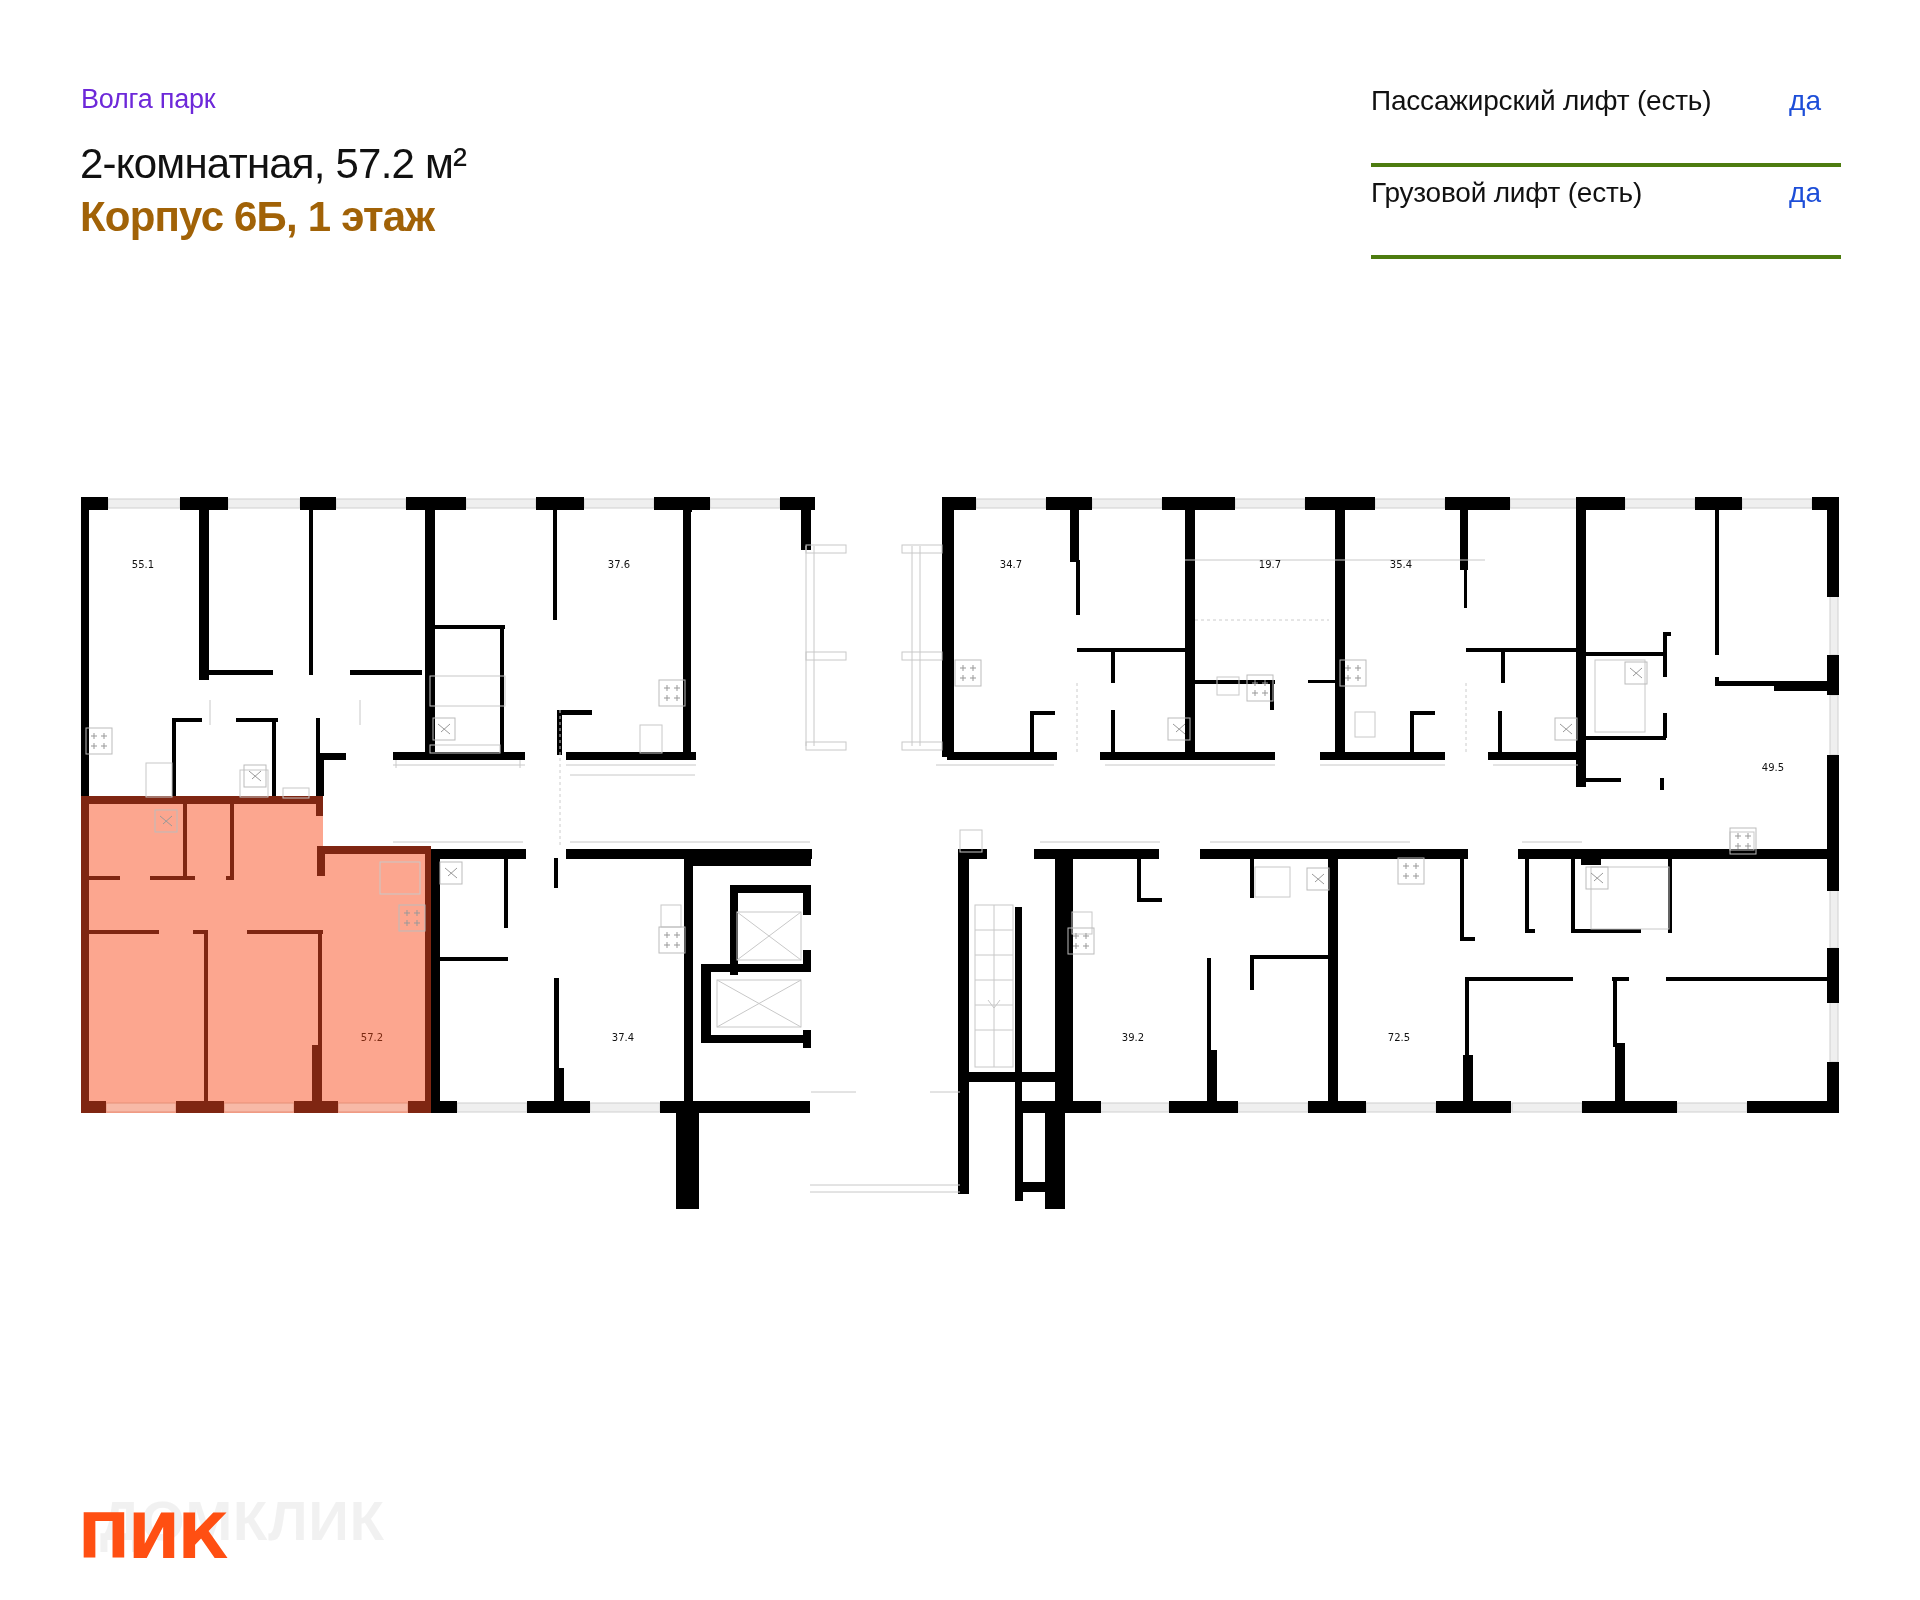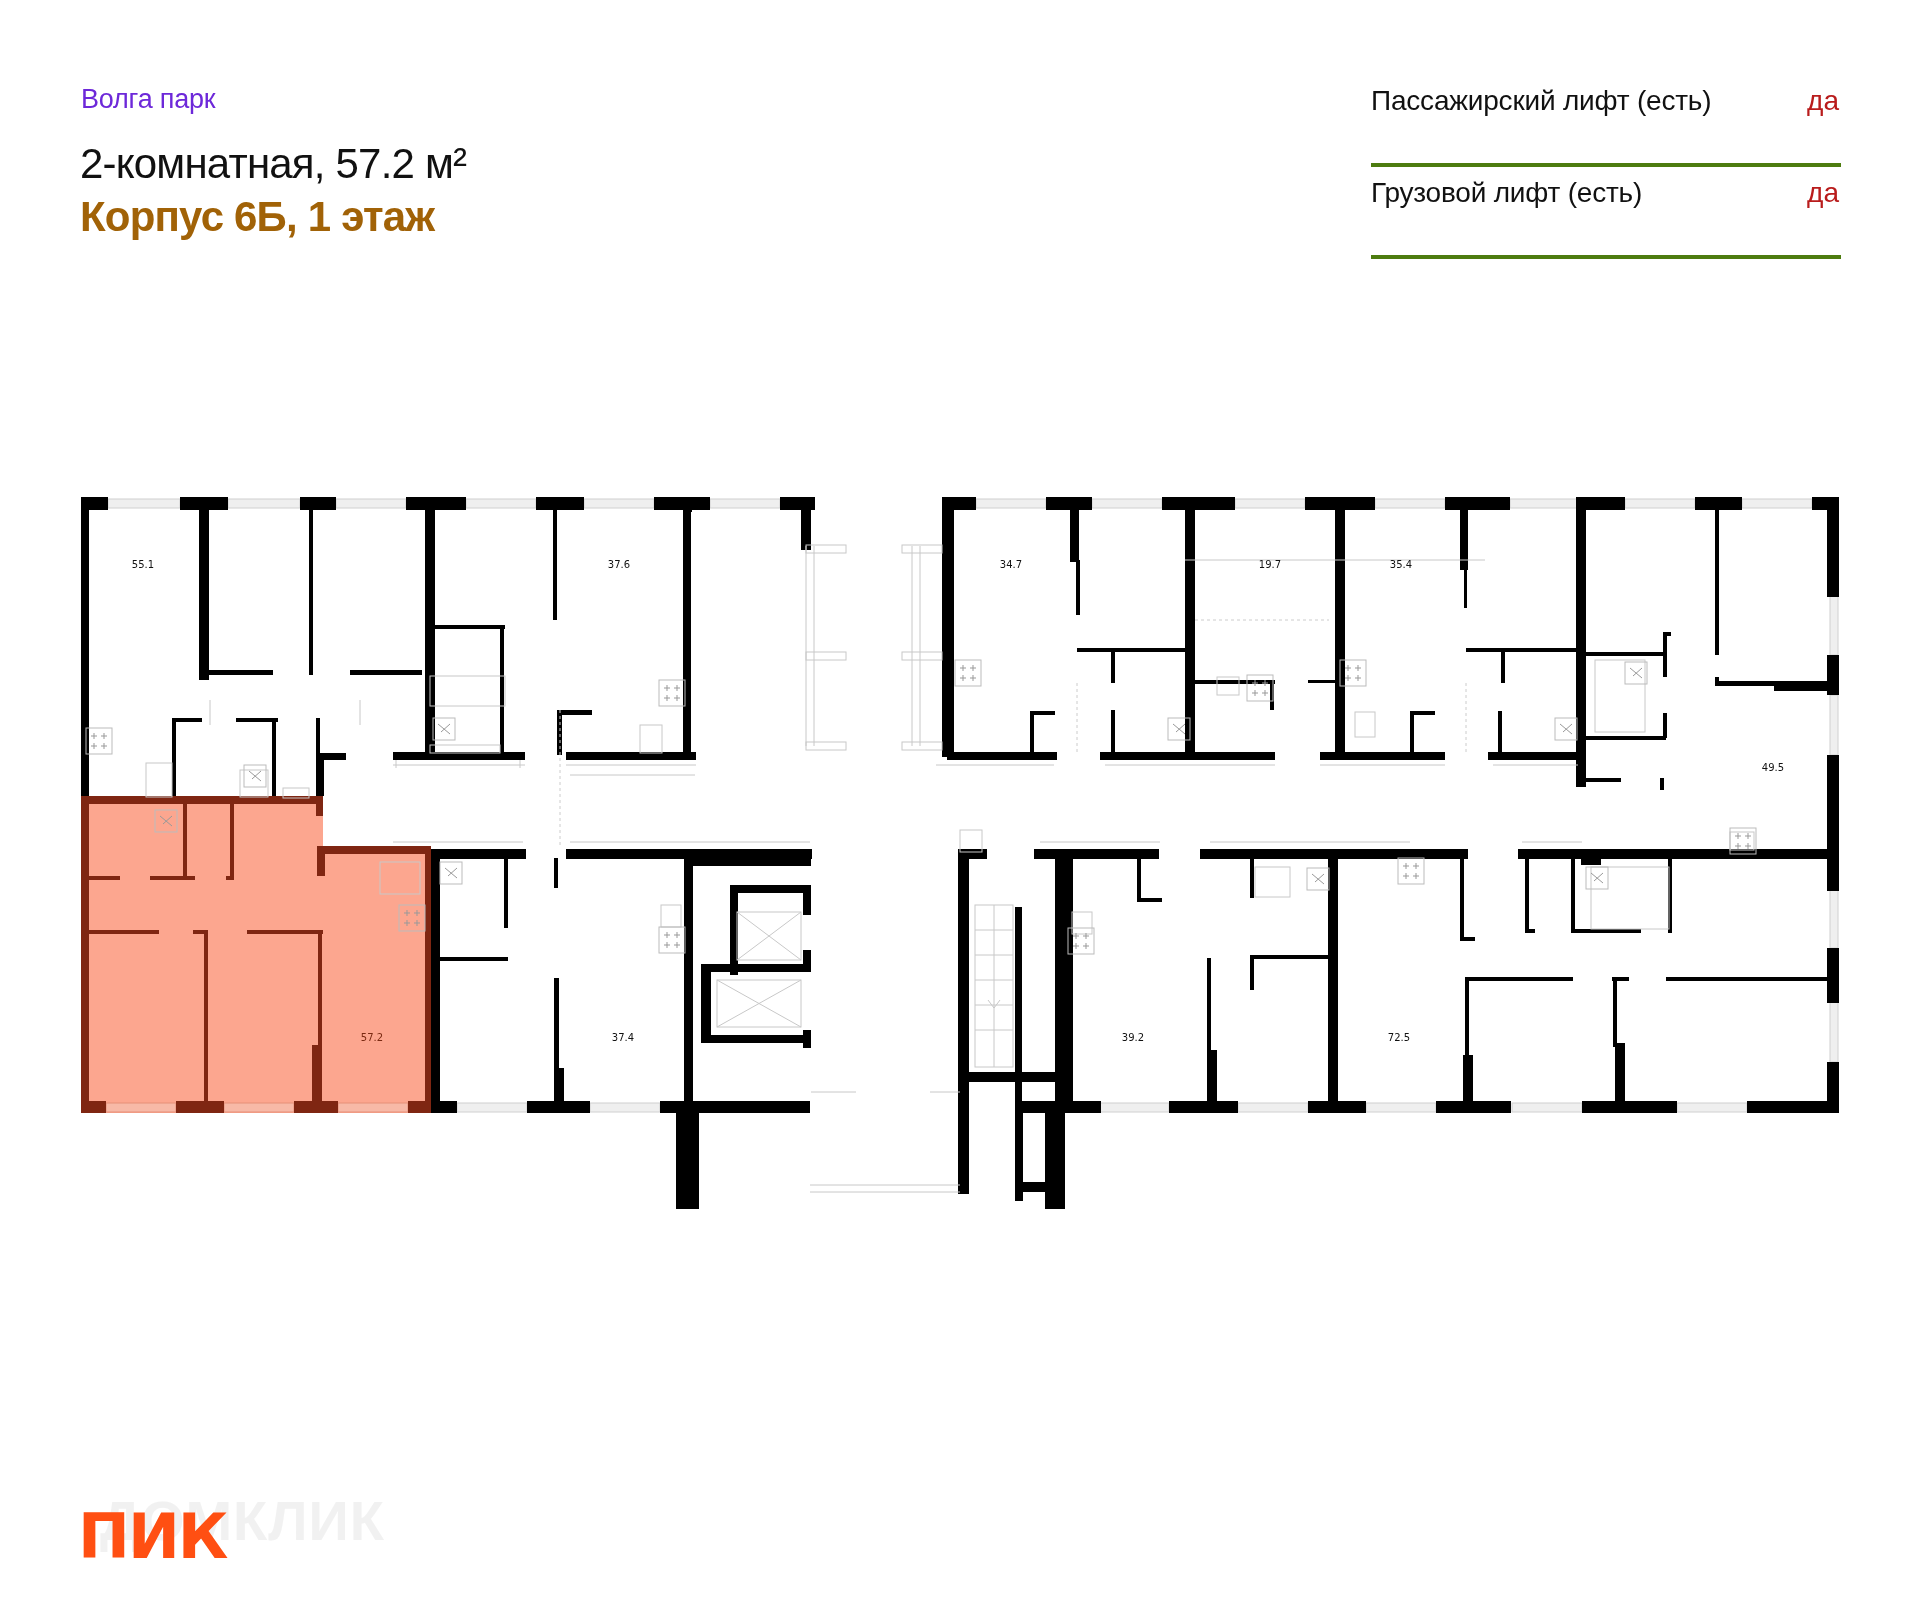--- a/index.html
+++ b/index.html
@@ -4,21 +4,21 @@
 <style>
   html, body { margin: 0; padding: 0; background: #ffffff; }
   body { width: 1920px; height: 1600px; position: relative; overflow: hidden;
          font-family: "Liberation Sans", "DejaVu Sans", sans-serif; color: #111; }
   .project { position: absolute; left: 81px; top: 84px; font-size: 27px; font-weight: 500; color: #6d28d9; letter-spacing: -0.2px; }
   .title { position: absolute; left: 80px; top: 140px; font-size: 42px; font-weight: 400; color: #111; letter-spacing: -0.8px; }
   .subtitle { position: absolute; left: 80px; top: 193px; font-size: 42px; font-weight: 700; color: #a16207; letter-spacing: -0.8px; }
   .specs { position: absolute; left: 1371px; top: 75px; width: 470px; }
   .spec-row { position: relative; height: 92px; border-bottom: 4px solid #4d7c0f; box-sizing: border-box; }
   .spec-row .label { position: absolute; left: 0; top: 10px; font-size: 28px; font-weight: 500; color: #111; letter-spacing: -0.2px; }
-  .spec-row .value { position: absolute; right: 2px; top: 10px; font-size: 28px; color: #b91c1c; }
+  .spec-row .value { position: absolute; right: 20px; top: 10px; font-size: 28px; color: #1d4ed8; }
   .plan { position: absolute; left: 0; top: 0; }
   .logo { position: absolute; left: 78px; top: 1472px; margin-top: 28px; }
   .logo-text { font-size: 62px; font-weight: 900; color: #ff4f12; letter-spacing: -2px; font-family: "DejaVu Sans", sans-serif; }
   .watermark { position: absolute; left: 61px; top: 1488px; font-size: 56px; font-weight: 700; color: rgba(230,230,230,0.55); letter-spacing: 1px; margin-left: 39px; }
   .area-label { font-family: "DejaVu Sans", sans-serif; font-size: 10px; fill: #111; }
   .area-label.sel { fill: #7a2a12; }
 </style>
 </head>
 <body>
 

